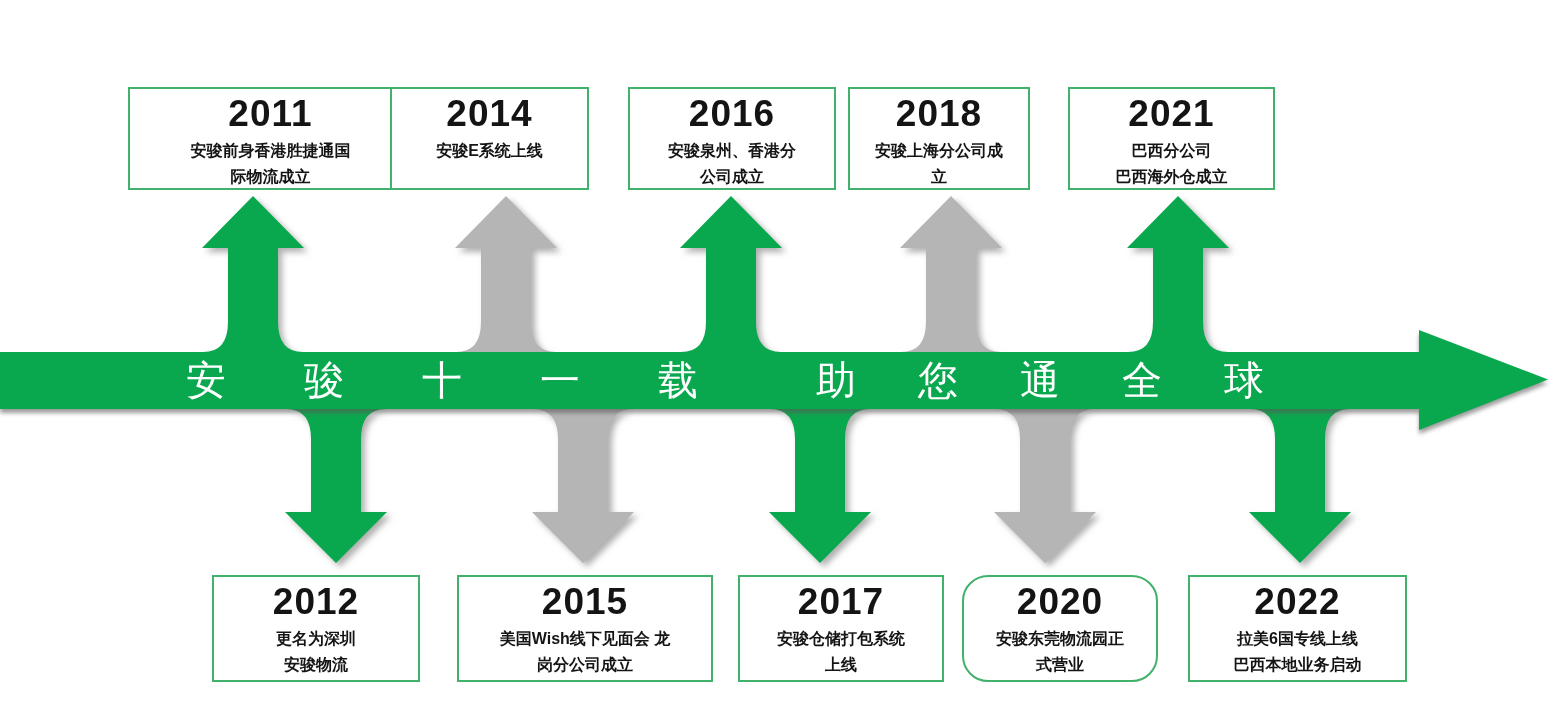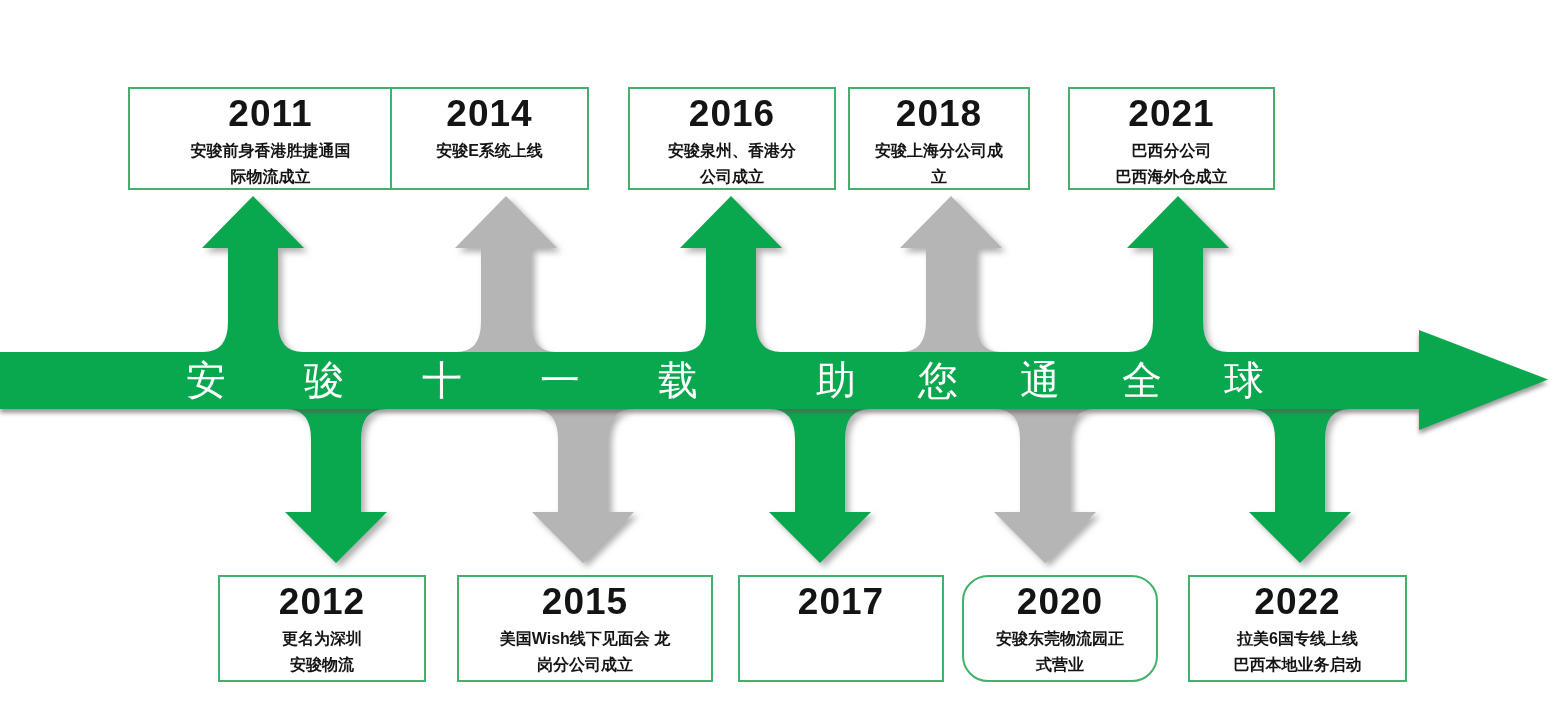--- a/index.html
+++ b/index.html
@@ -78,32 +78,34 @@
       <div class="box top" style="left: 848px; width: 182px; justify-content: space-between;">
     <div class="year">2018</div>
     <div class="desc">安骏上海分公司成
 立</div>
   </div>
       <div class="box top" style="left: 1068px; width: 207px;">
     <div class="year">2021</div>
     <div class="desc">巴西分公司
 巴西海外仓成立</div>
   </div>
-      <div class="box bottom" style="left: 218px; width: 208px;">
+      <div class="box bottom" style="left: 212px; width: 208px;">
     <div class="year">2012</div>
     <div class="desc">更名为深圳
 安骏物流</div>
   </div>
       <div class="box bottom" style="left: 457px; width: 256px;">
     <div class="year">2015</div>
     <div class="desc">美国Wish线下见面会 龙
 岗分公司成立</div>
   </div>
       <div class="box bottom" style="left: 738px; width: 206px;">
     <div class="year">2017</div>
+    <div class="desc">安骏仓储打包系统
+上线</div>
   </div>
       <div class="box bottom" style="left: 962px; width: 196px; border-radius: 26px;">
     <div class="year">2020</div>
     <div class="desc">安骏东莞物流园正
 式营业</div>
   </div>
       <div class="box bottom" style="left: 1188px; width: 219px;">
     <div class="year">2022</div>
     <div class="desc">拉美6国专线上线
 巴西本地业务启动</div>

